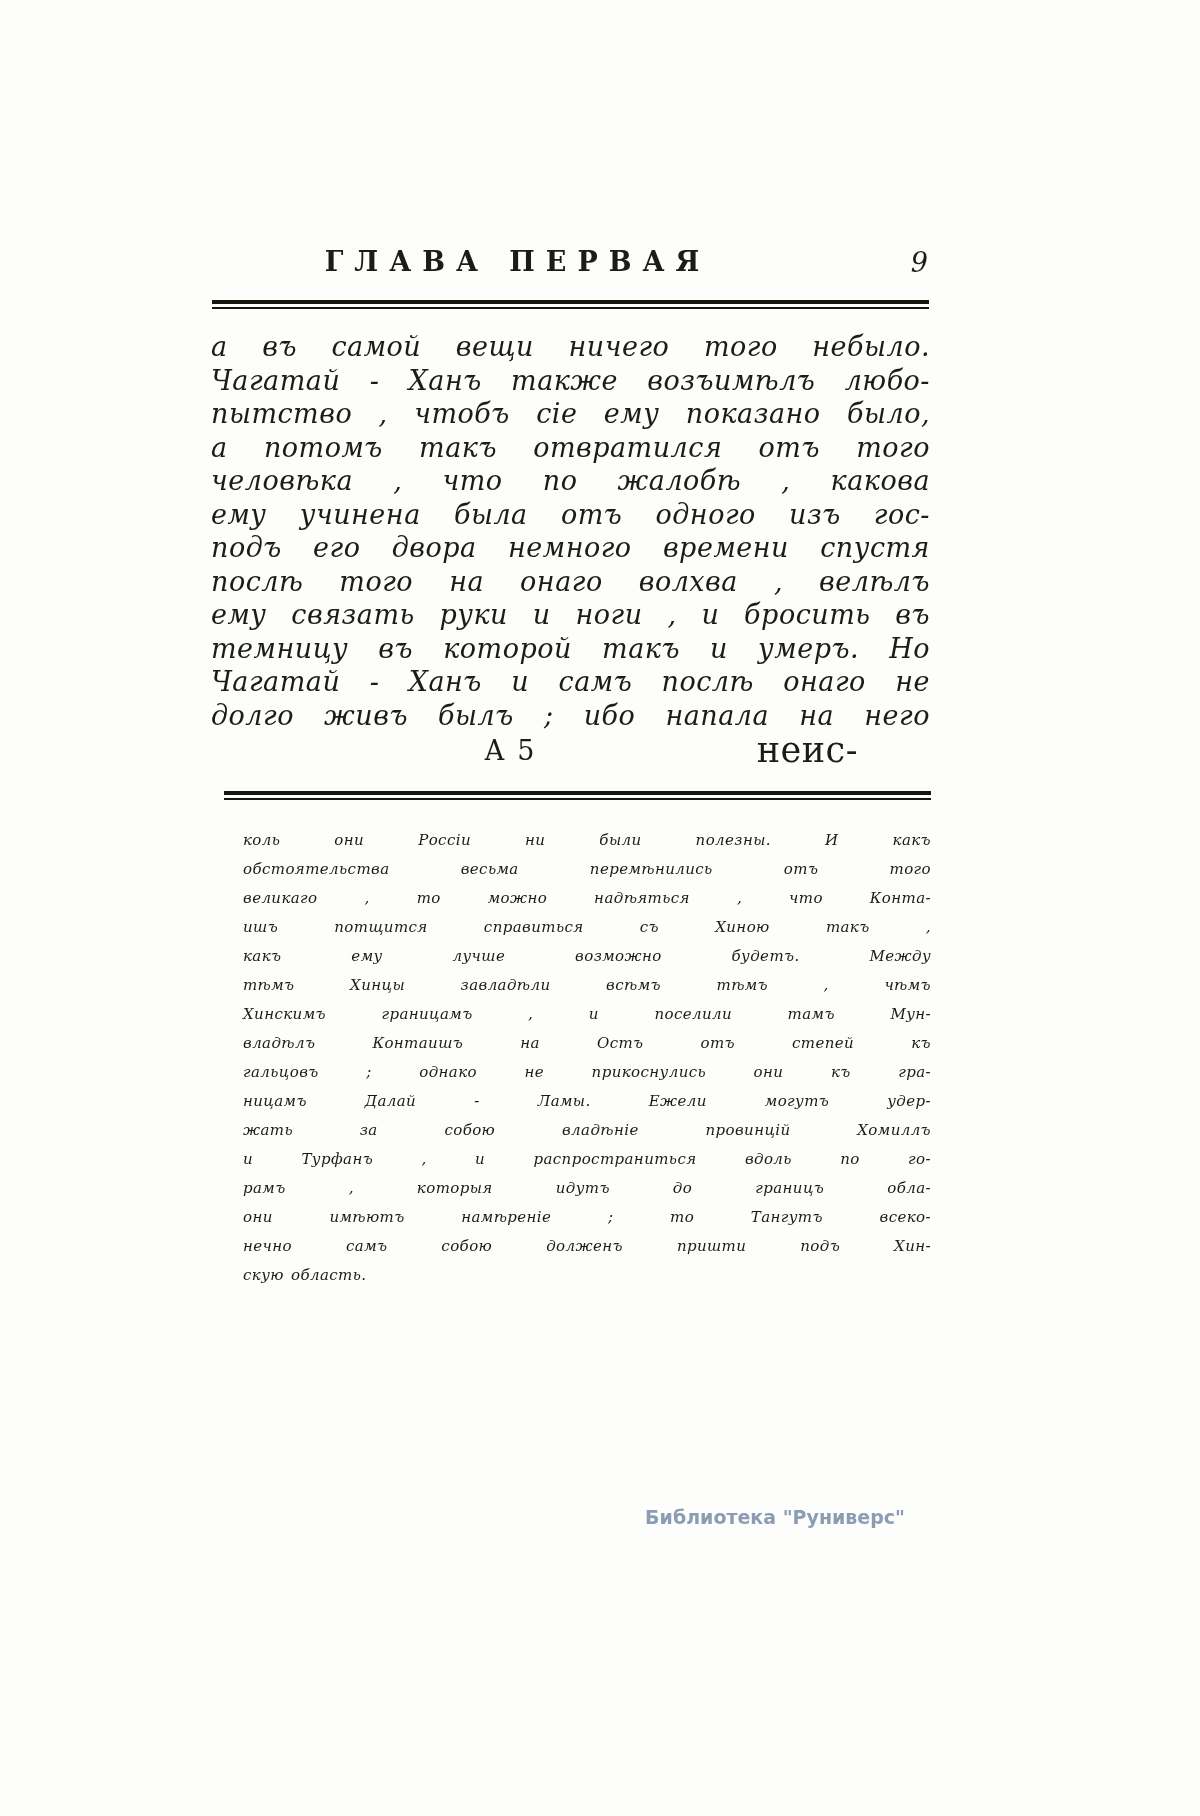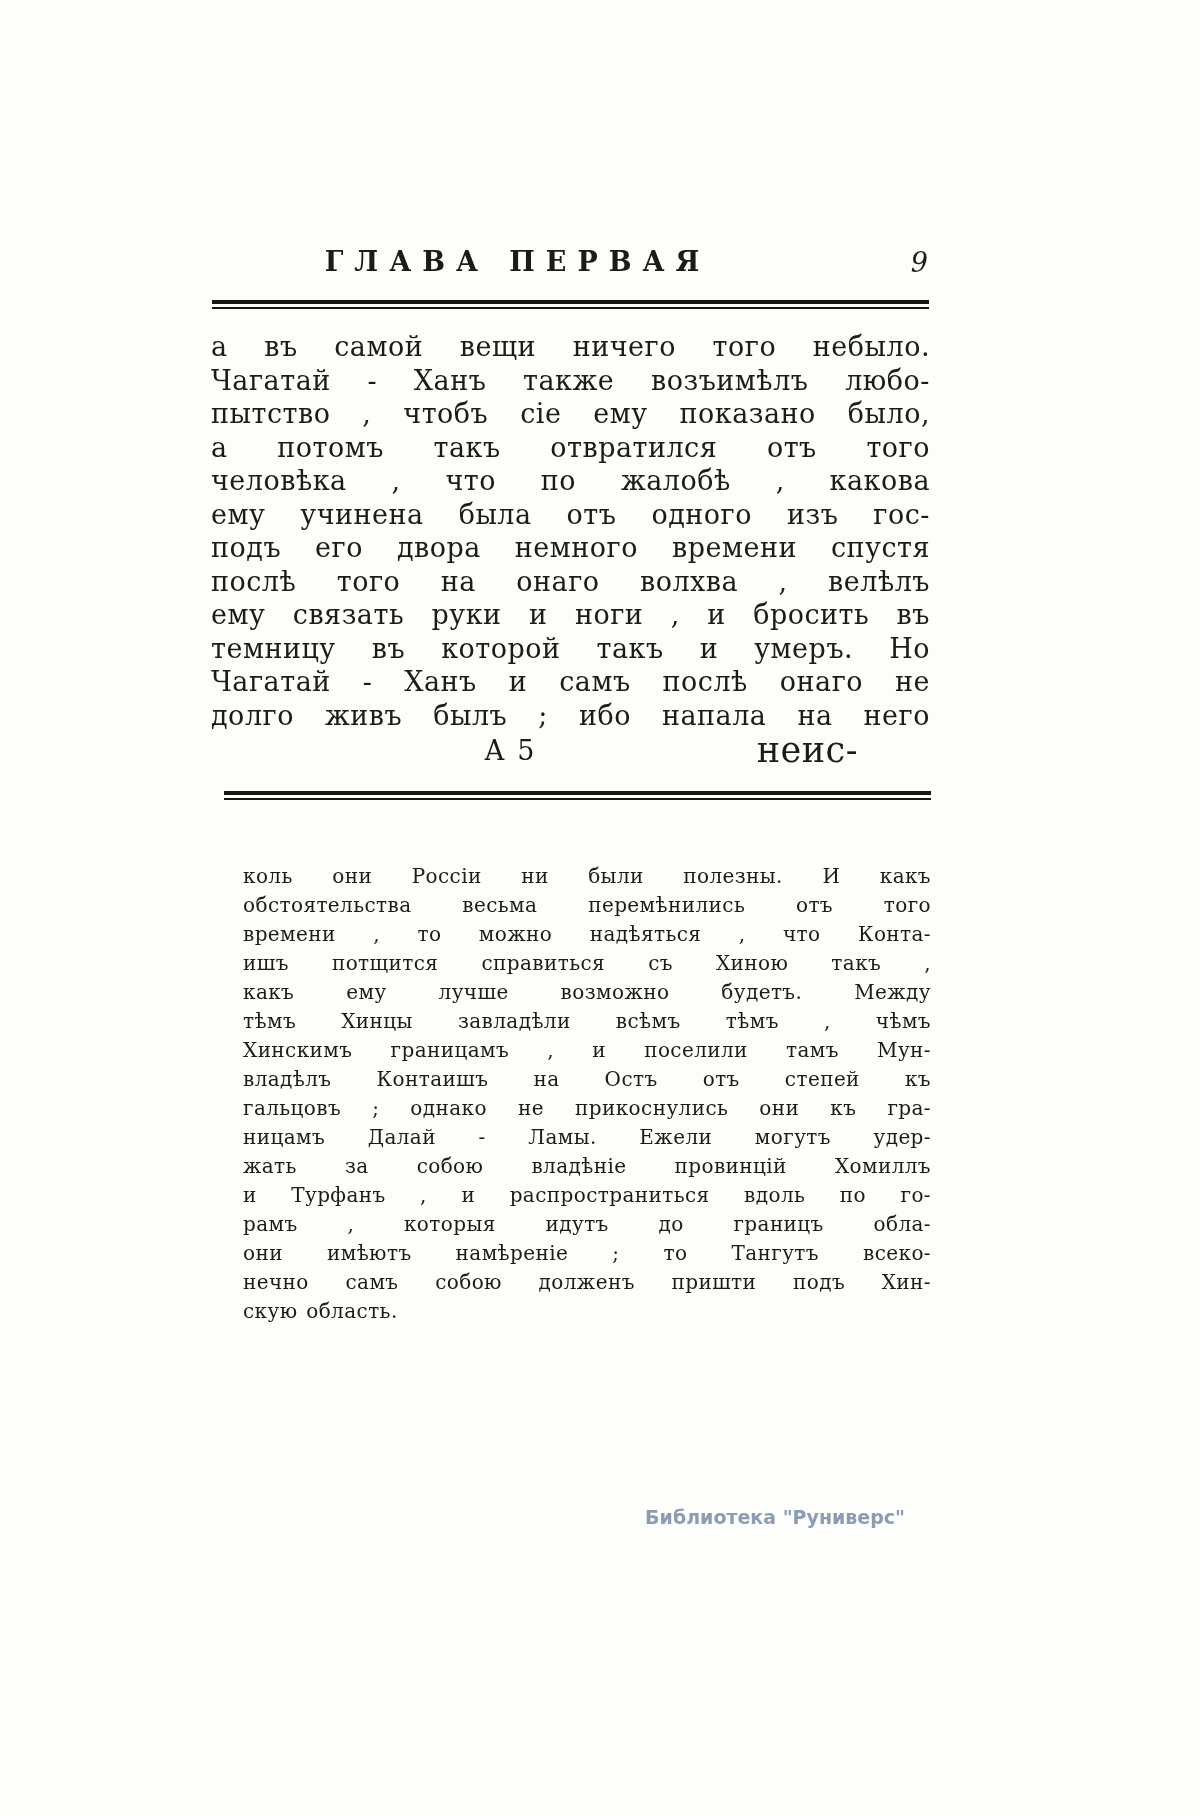--- a/index.html
+++ b/index.html
@@ -53,27 +53,26 @@
     font-size:27px;
     line-height:33.5px;
     word-spacing:3px;
     letter-spacing:0.5px;
   }
   .foot-text {
     position:absolute;
     top:826px;
     left:243px;
     width:688px;
-    font-size:20px;
+    font-size:15px;
     line-height:29px;
     word-spacing:2px;
     letter-spacing:0.4px;
-    margin-top:36px;
   }
-  .ln { min-height:1em; }
+  .ln { min-height:1em;font-style:italic; }
   .j { text-align:justify; text-align-last:justify; }
   .catchline {
     position:relative;
     height:34px;
     margin-top:2px;
   }
   .signature {
     position:absolute;
     left:38%;
     font-size:27px;
@@ -123,21 +122,21 @@
       <span class="signature">А 5</span>
       <span class="catchword">неис-</span>
     </div>
   </div>
 
   <div class="rule rule-2"></div>
 
   <div class="foot-text">
     <div class="ln j">коль они Россіи ни были полезны. И какъ</div>
     <div class="ln j">обстоятельства весьма перемѣнились отъ того</div>
-    <div class="ln j">времени , то можно надѣяться , что Конта-</div>
+    <div class="ln j">великаго , то можно надѣяться , что Конта-</div>
     <div class="ln j">ишъ потщится справиться съ Хиною такъ ,</div>
     <div class="ln j">какъ ему лучше возможно будетъ. Между</div>
     <div class="ln j">тѣмъ Хинцы завладѣли всѣмъ тѣмъ , чѣмъ</div>
     <div class="ln j">Хинскимъ границамъ , и поселили тамъ Мун-</div>
     <div class="ln j">владѣлъ Контаишъ на Остъ отъ степей къ</div>
     <div class="ln j">гальцовъ ; однако не прикоснулись они къ гра-</div>
     <div class="ln j">ницамъ Далай - Ламы. Ежели могутъ удер-</div>
     <div class="ln j">жать за собою владѣніе провинцій Хомиллъ</div>
     <div class="ln j">и Турфанъ , и распространиться вдоль по го-</div>
     <div class="ln j">рамъ , которыя идутъ до границъ обла-</div>

